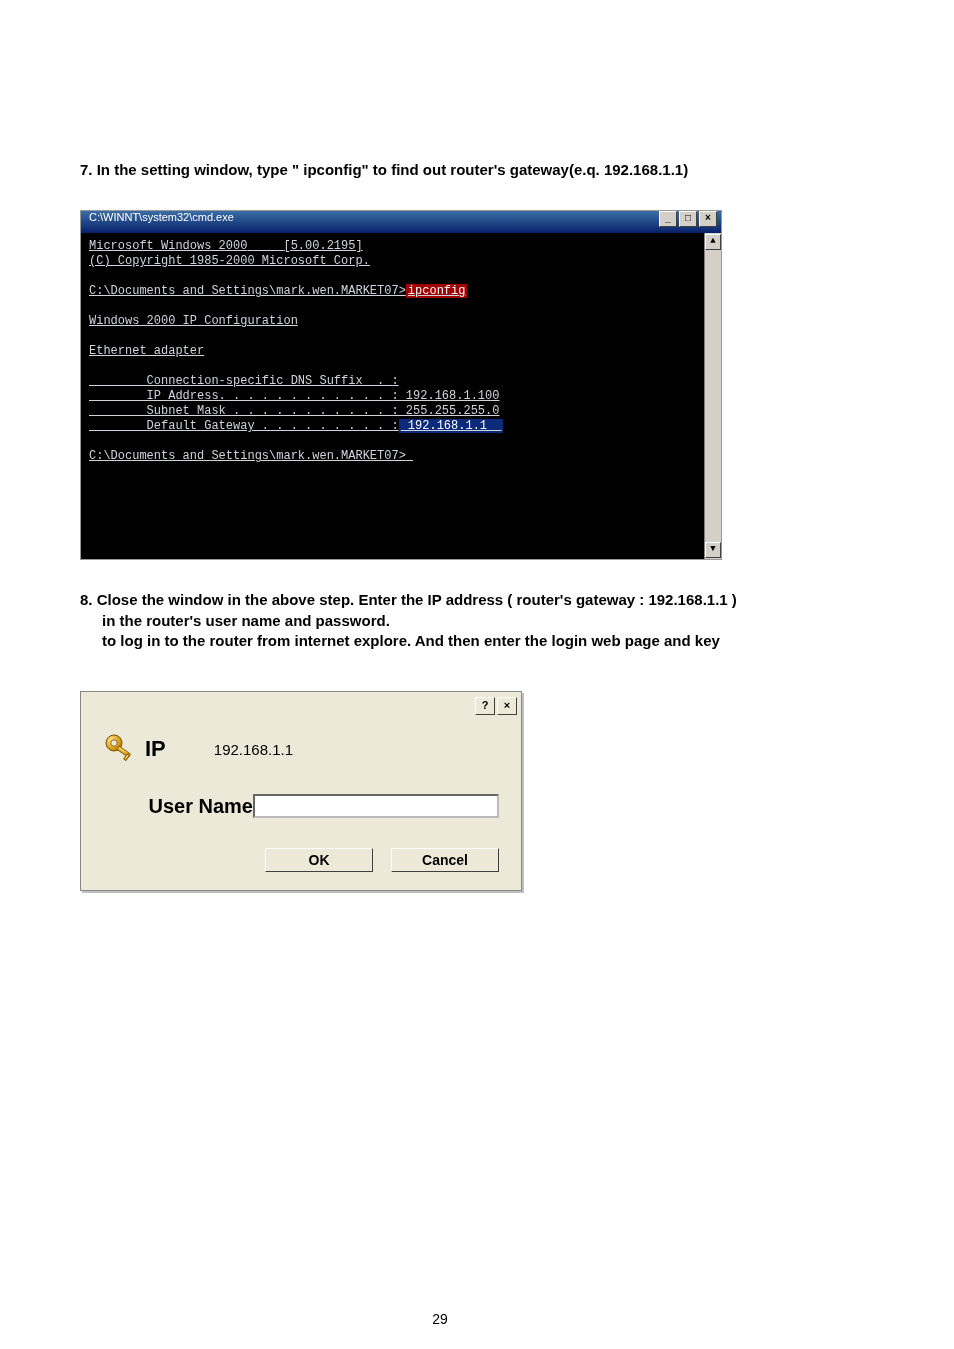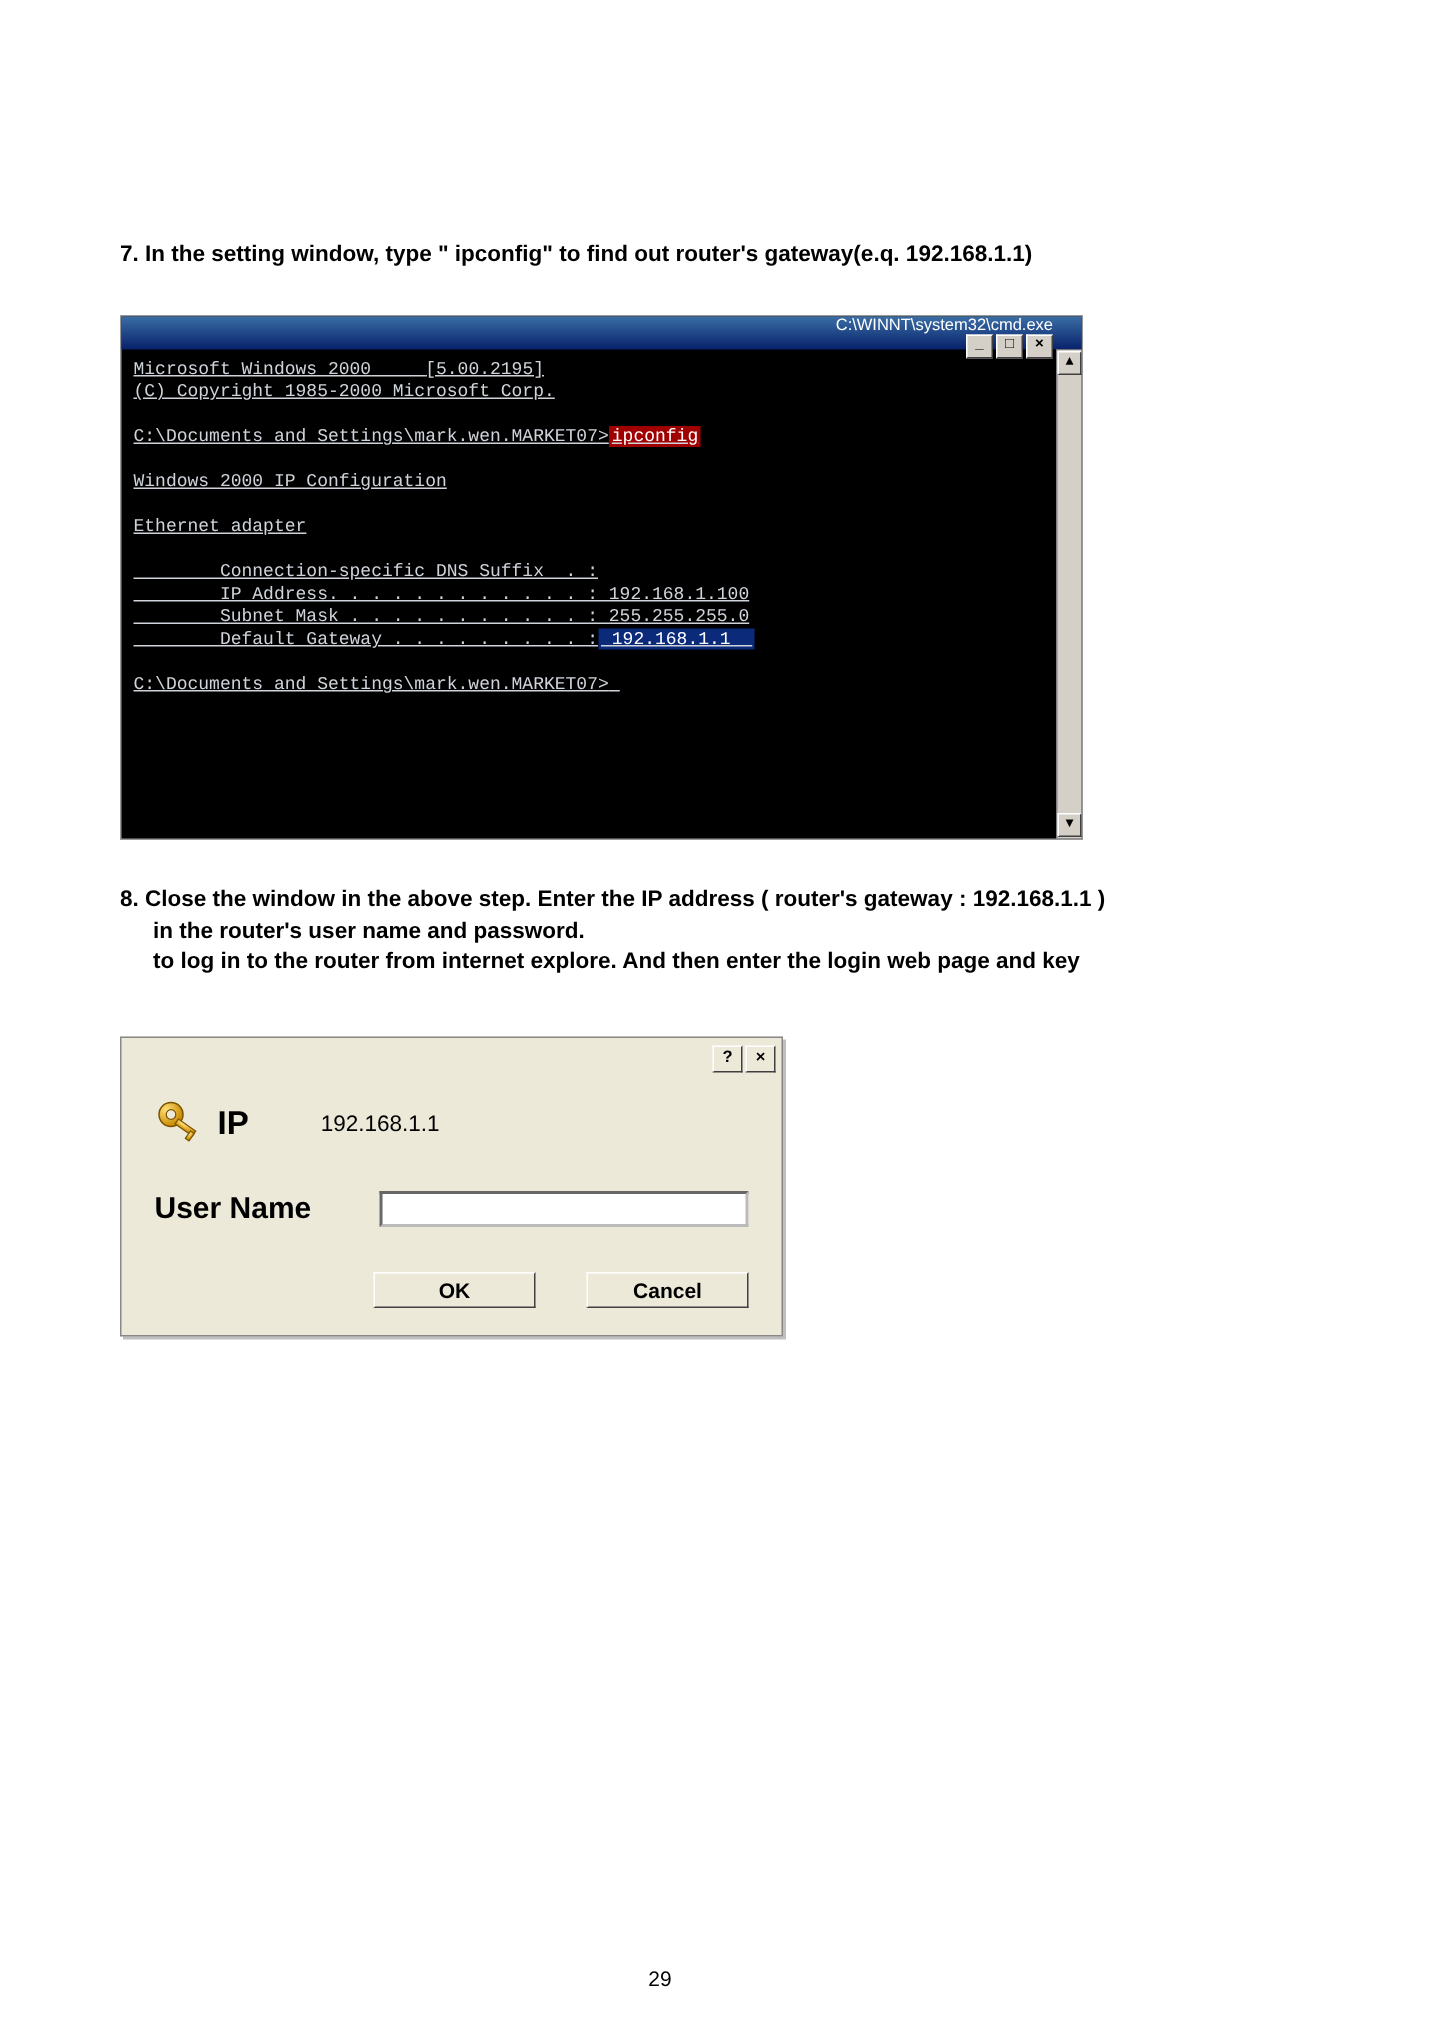--- a/index.html
+++ b/index.html
@@ -39,24 +39,23 @@
     color: #c2c7cd;
     position: relative;
   }
   .cmd-titlebar {
     height: 22px;
     background: linear-gradient(#3a6ea5, #08216b);
     color: #fff;
     font-family: Tahoma, Arial, sans-serif;
     font-size: 11px;
     display: flex;
-    align-items: flex-end;
-    padding: 0 19px;
+    align-items: flex-start;
+    padding: 0 4px;
     justify-content: space-between;
-    flex-direction: column;
   }
   .cmd-titlebar .title {
     padding-left: 4px;
   }
   .cmd-controls {
     display: flex;
     gap: 2px;
   }
   .cmd-btn {
     width: 16px;
@@ -179,31 +178,32 @@
   }
   .field-row {
     display:flex;
     align-items:center;
     margin:4px 0;
   }
   .field-label {
     width:150px;
     font-size:20px;
     font-weight:900;
+    text-align:right;
   }
   .field-input {
     flex:1;
     height:20px;
     background:#fff;
     border:2px inset #bbb;
   }
   .dlg-buttons {
     display:flex;
     justify-content:flex-end;
-    gap:34px;
+    gap:18px;
     padding:18px 22px 4px 22px;
   }
   .dlg-btn {
     min-width:78px;
     padding:3px 14px;
     background:#ece9d8;
     border:1px solid #fff;
     border-right-color:#404040;
     border-bottom-color:#404040;
     font-size:14px;

